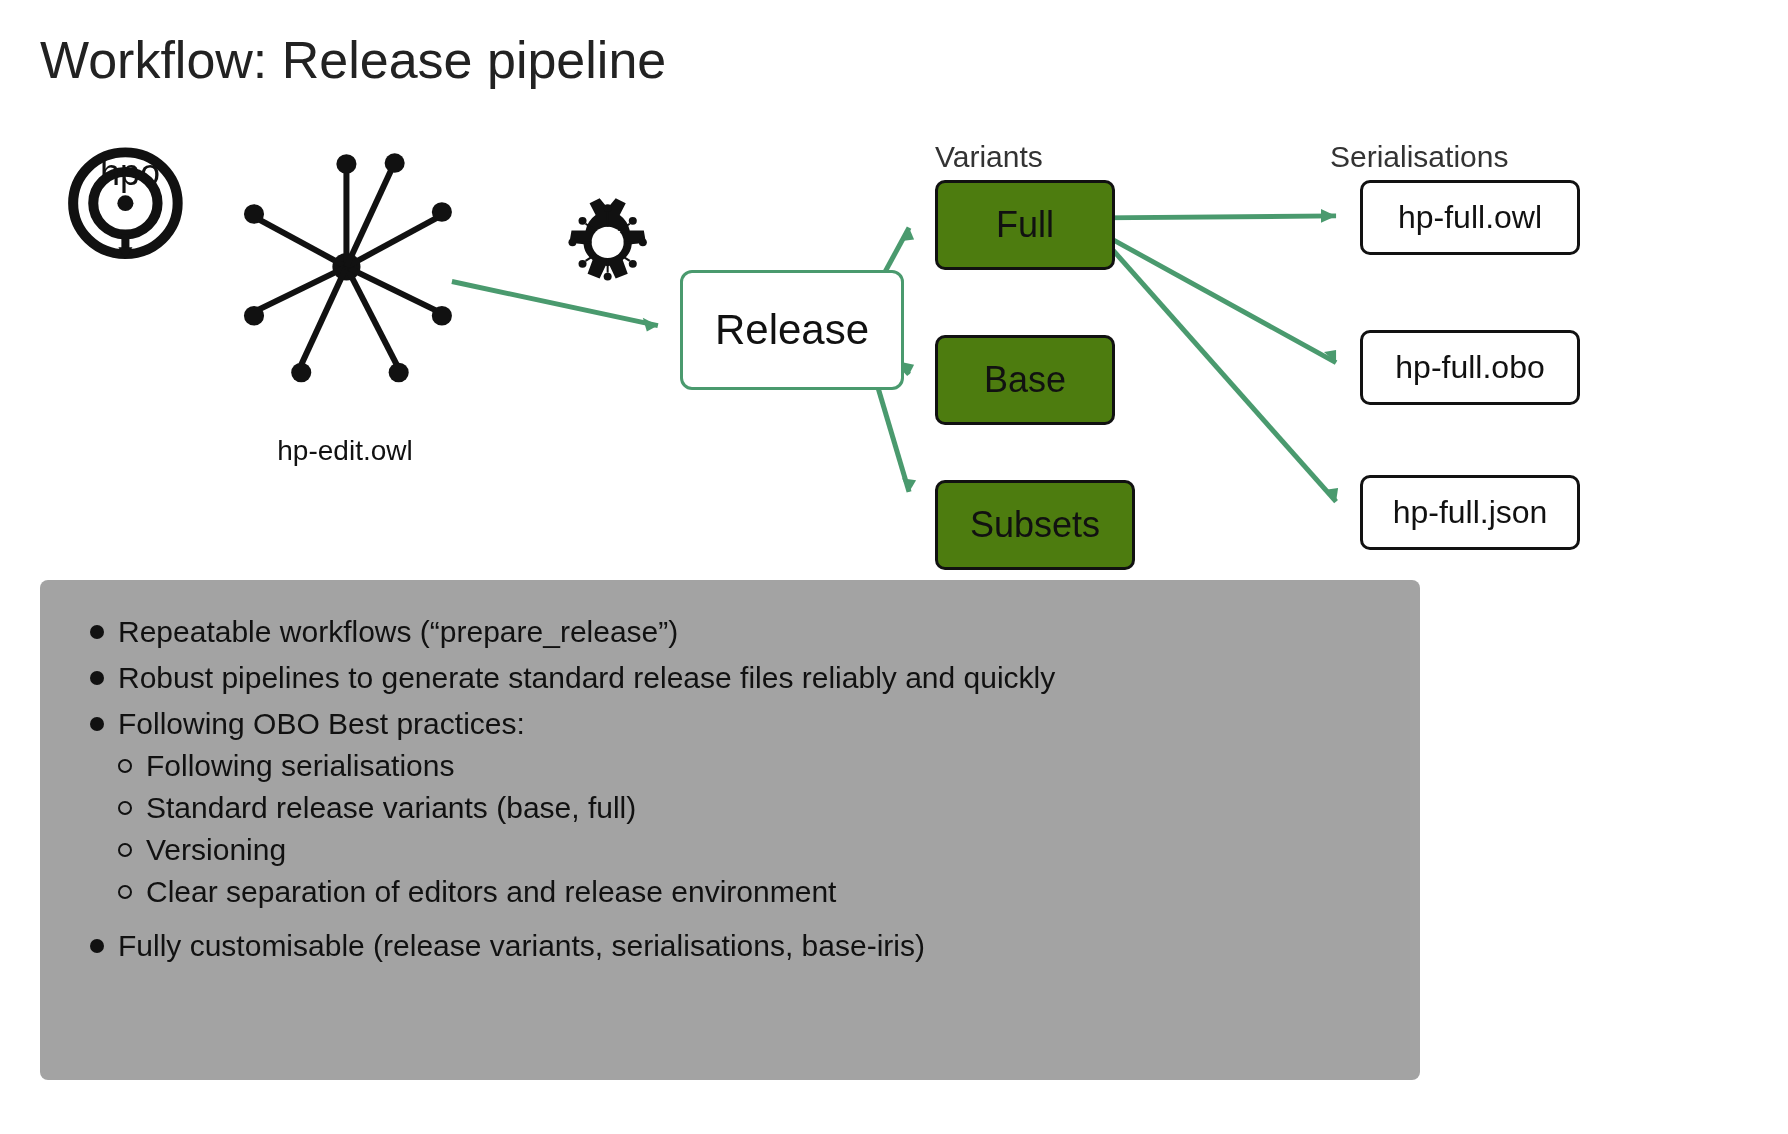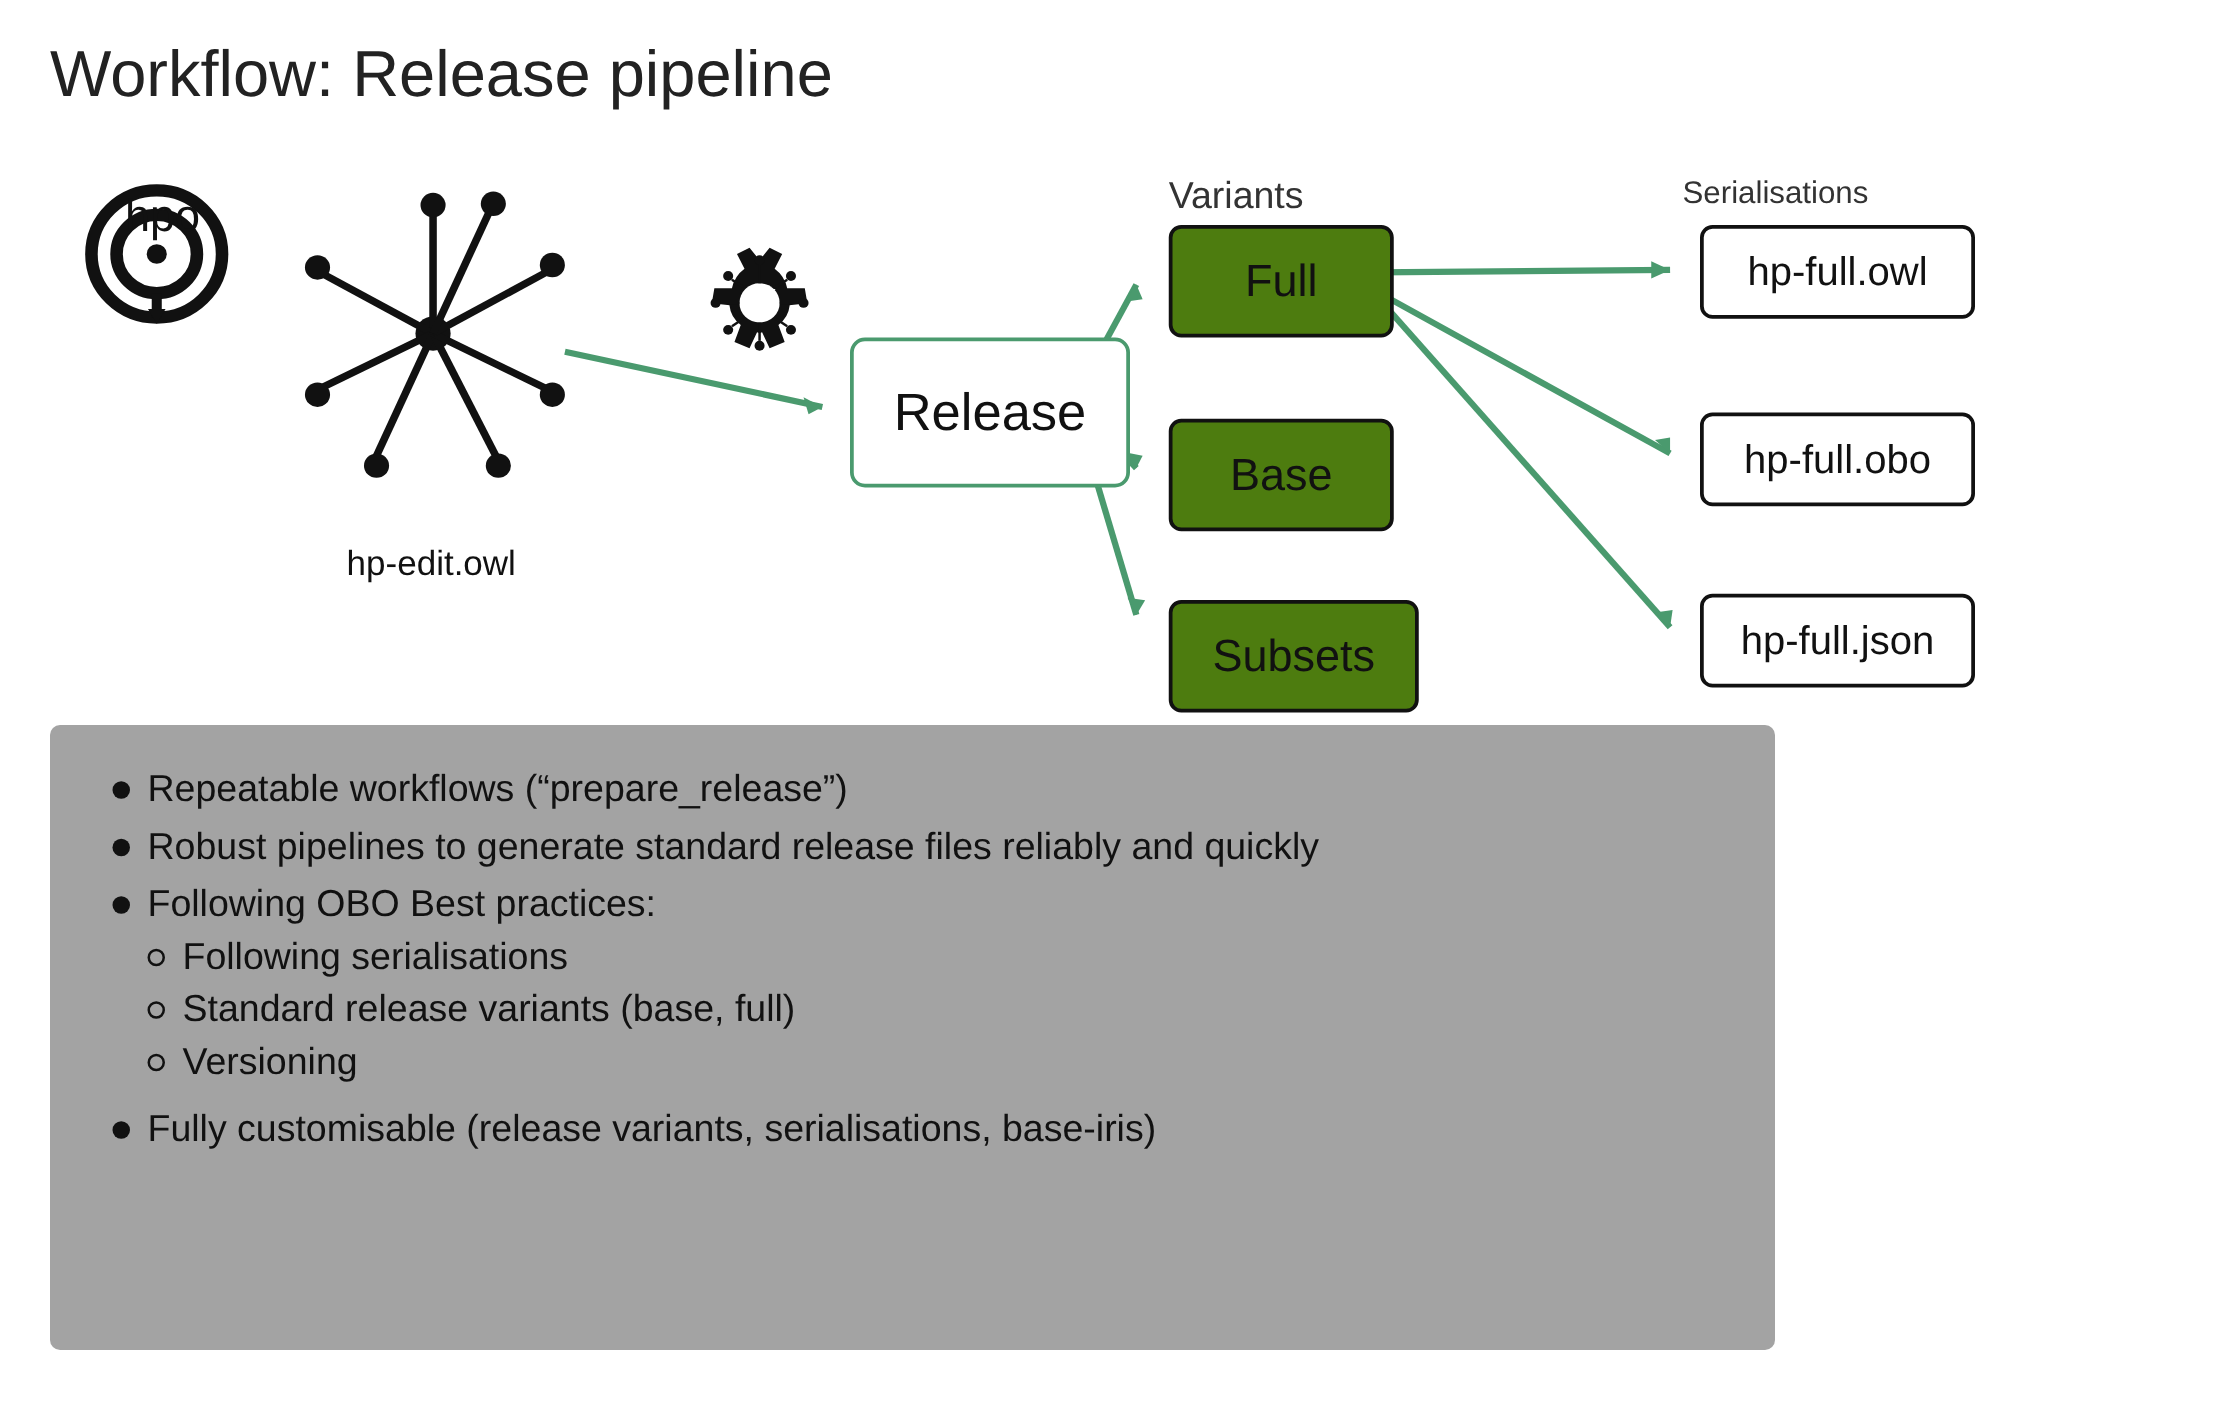--- a/index.html
+++ b/index.html
@@ -87,23 +87,22 @@
       top: 20px;
       font-size: 30px;
       color: #333;
     }
 
     
     .serialisations-label {
       position: absolute;
       left: 1290px;
       top: 20px;
-      font-size: 25px;
+      font-size: 30px;
       color: #333;
-      margin-left: 16px;
     }
 
     
     .variant-box {
       position: absolute;
       width: 180px;
       height: 90px;
       border: 3px solid #111;
       border-radius: 10px;
       display: flex;
@@ -365,20 +364,24 @@
               <span>Following serialisations</span>
             </li>
             <li>
               <div class="circle-dot"></div>
               <span>Standard release variants (base, full)</span>
             </li>
             <li>
               <div class="circle-dot"></div>
               <span>Versioning</span>
             </li>
+            <li>
+              <div class="circle-dot"></div>
+              <span>Clear separation of editors and release environment</span>
+            </li>
           </ul></div>
       </li>
       <li>
         <div class="bullet-dot"></div>
         <div>Fully customisable (release variants, serialisations, base-iris)</div>
       </li>
     </ul>
 </div>
 
 </body></html>

